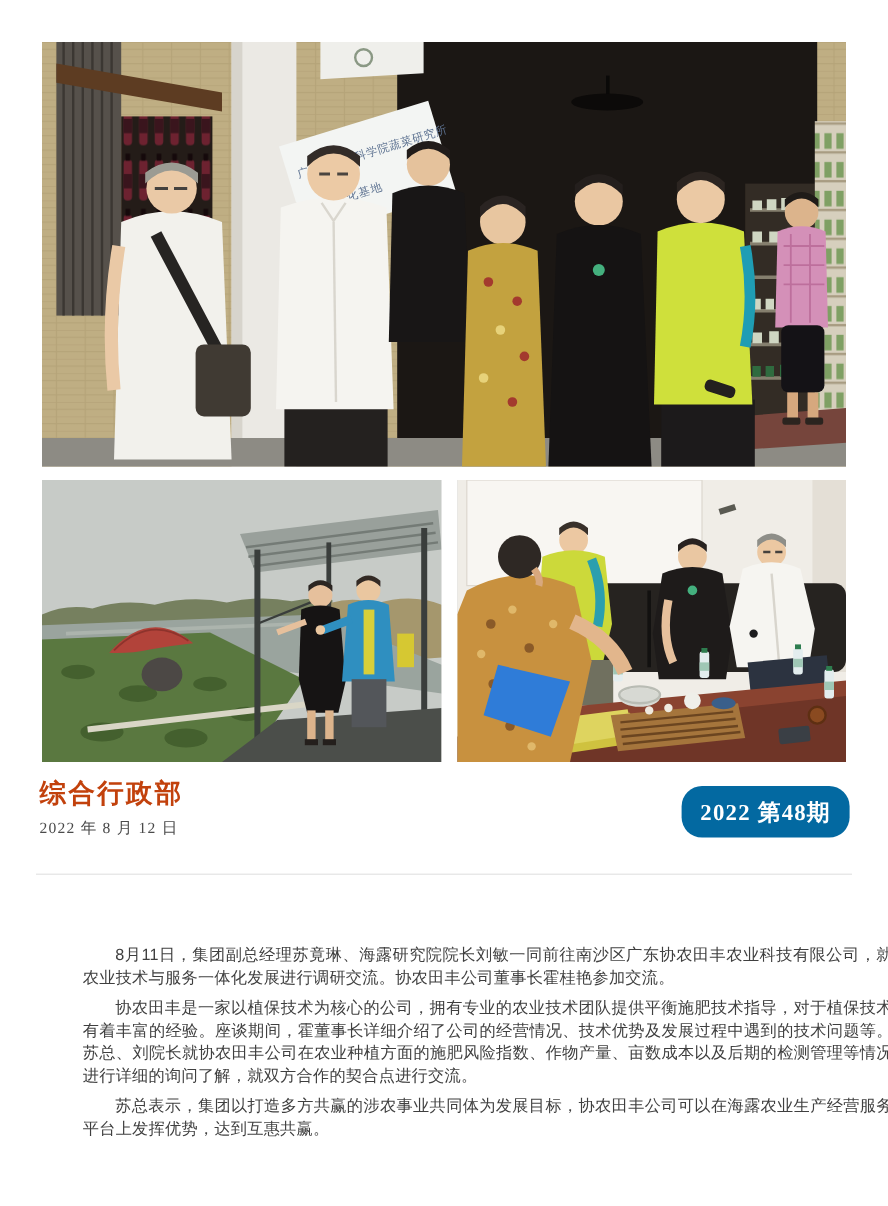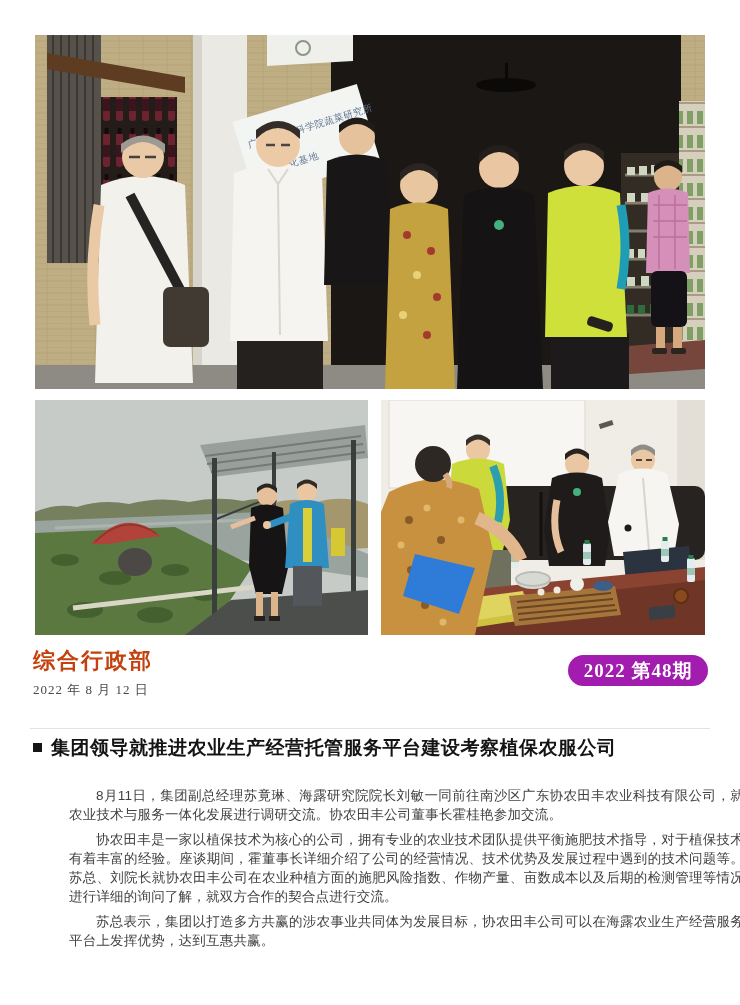--- a/index.html
+++ b/index.html
@@ -8,22 +8,22 @@
   .photo{position:absolute;overflow:hidden;background:#ddd;}
   .photo svg{display:block;width:100%;height:100%;}
   .photo-top{left:35px;top:35px;width:670px;height:354px;}
   .photo-field{left:35px;top:400px;width:333px;height:235px;}
   .photo-meeting{left:381px;top:400px;width:324px;height:235px;}
 
   .dept-name{position:absolute;left:33px;top:646px;font-family:"Liberation Serif", serif;
              font-size:22px;font-weight:600;letter-spacing:2px;color:#c2410c;}
   .pub-date{position:absolute;left:33px;top:681px;font-family:Liberation Serif, serif;
             font-size:13px;letter-spacing:1px;color:#4a4a4a;}
-  .issue-badge{position:absolute;left:568px;top:655px;width:140px;height:31px;
-               border-radius:17px;background:#a21caf;display:flex;align-items:center;
+  .issue-badge{position:absolute;left:568px;top:655px;width:140px;height:43px;
+               border-radius:17px;background:#0369a1;display:flex;align-items:center;
                justify-content:center;font-family:"Liberation Serif", serif;
                font-size:19px;font-weight:700;letter-spacing:1px;color:#ffffff;}
 
   .divider{position:absolute;left:30px;top:728px;width:680px;height:1px;background:#e3e3e3;}
 
   .headline-row{position:absolute;left:33px;top:736px;width:680px;display:flex;align-items:flex-start;}
   .bullet{width:9px;height:9px;background:#151515;margin:7px 9px 0 0;flex:0 0 auto;}
   .headline{font-size:19px;font-weight:700;color:#141414;letter-spacing:0.5px;line-height:24px;}
 
   .article{position:absolute;left:33px;top:786px;width:675px;margin-left:36px;}
@@ -328,24 +328,20 @@
   </figure>
 
   <div class="dept-name">综合行政部</div>
   <div class="pub-date">2022 年 8 月 12 日</div>
   <div class="issue-badge">
     <span>2022 第48期</span>
   </div>
 
   <div class="divider"></div>
 
-  <div class="headline-row">
-    <span class="bullet"></span>
-    <span class="headline">集团领导就推进农业生产经营托管服务平台建设考察植保农服公司</span>
-  </div>
 
   <div class="article">
     <p>8月11日，集团副总经理苏竟琳、海露研究院院长刘敏一同前往南沙区广东协农田丰农业科技有限公司，就农业技术与服务一体化发展进行调研交流。协农田丰公司董事长霍桂艳参加交流。</p>
     <p>协农田丰是一家以植保技术为核心的公司，拥有专业的农业技术团队提供平衡施肥技术指导，对于植保技术有着丰富的经验。座谈期间，霍董事长详细介绍了公司的经营情况、技术优势及发展过程中遇到的技术问题等。苏总、刘院长就协农田丰公司在农业种植方面的施肥风险指数、作物产量、亩数成本以及后期的检测管理等情况进行详细的询问了解，就双方合作的契合点进行交流。</p>
     <p>苏总表示，集团以打造多方共赢的涉农事业共同体为发展目标，协农田丰公司可以在海露农业生产经营服务平台上发挥优势，达到互惠共赢。</p>
   </div>
 
 </div>
 
 </body></html>

